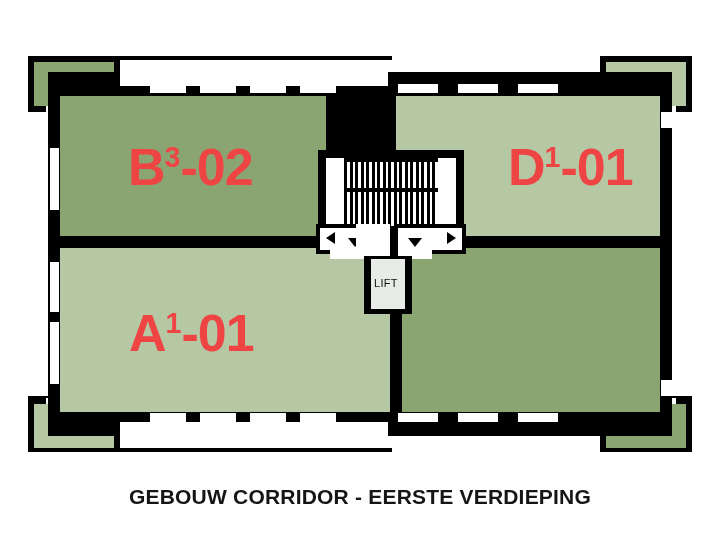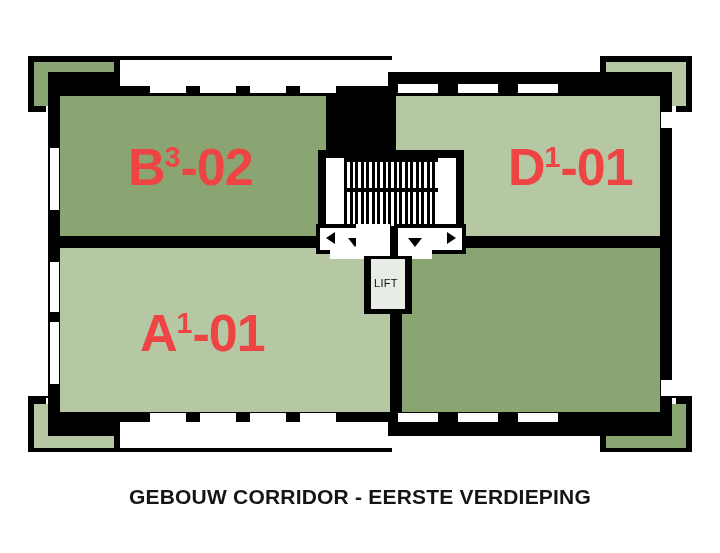--- a/index.html
+++ b/index.html
@@ -242,20 +242,20 @@
   <div class="lift-label" style="left:374px; top:278px;">LIFT</div>
 
   <div class="room-label" style="left:128px; top:141px;">
     <span>B</span><sup>3</sup><span>-</span><span>02</span>
   </div>
 
   <div class="room-label" style="left:508px; top:141px;">
     <span>D</span><sup>1</sup><span>-</span><span>01</span>
   </div>
 
-  <div class="room-label" style="left:140px; top:307px;">
+  <div class="room-label" style="left:129px; top:307px;">
     <span>A</span><sup>1</sup><span>-</span><span>01</span>
   </div>
 
 
   <div id="caption">GEBOUW CORRIDOR - EERSTE VERDIEPING</div>
 
 </div>
 
 </body></html>

